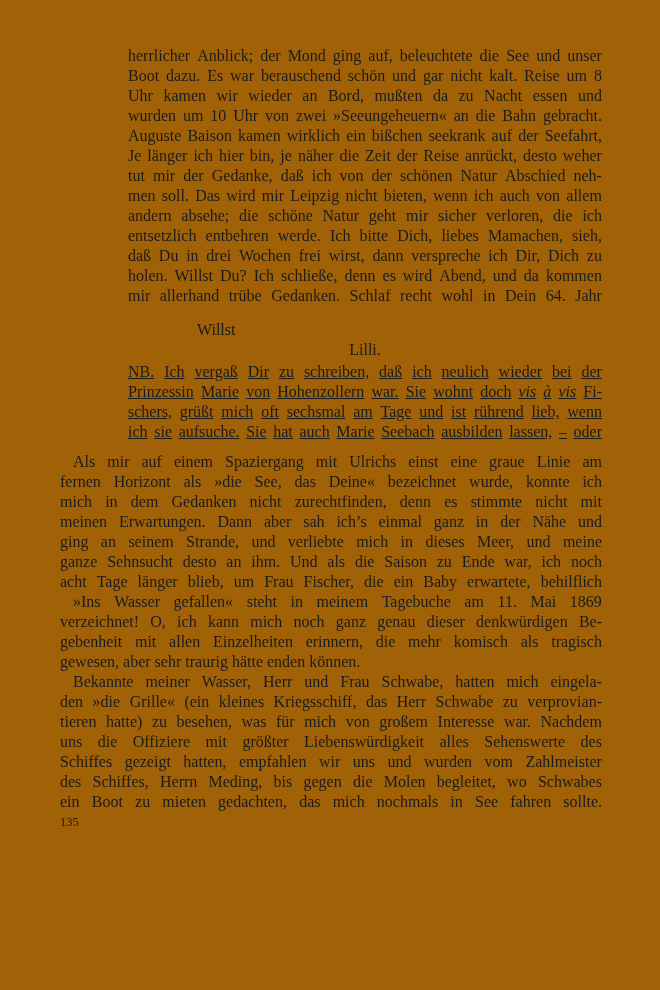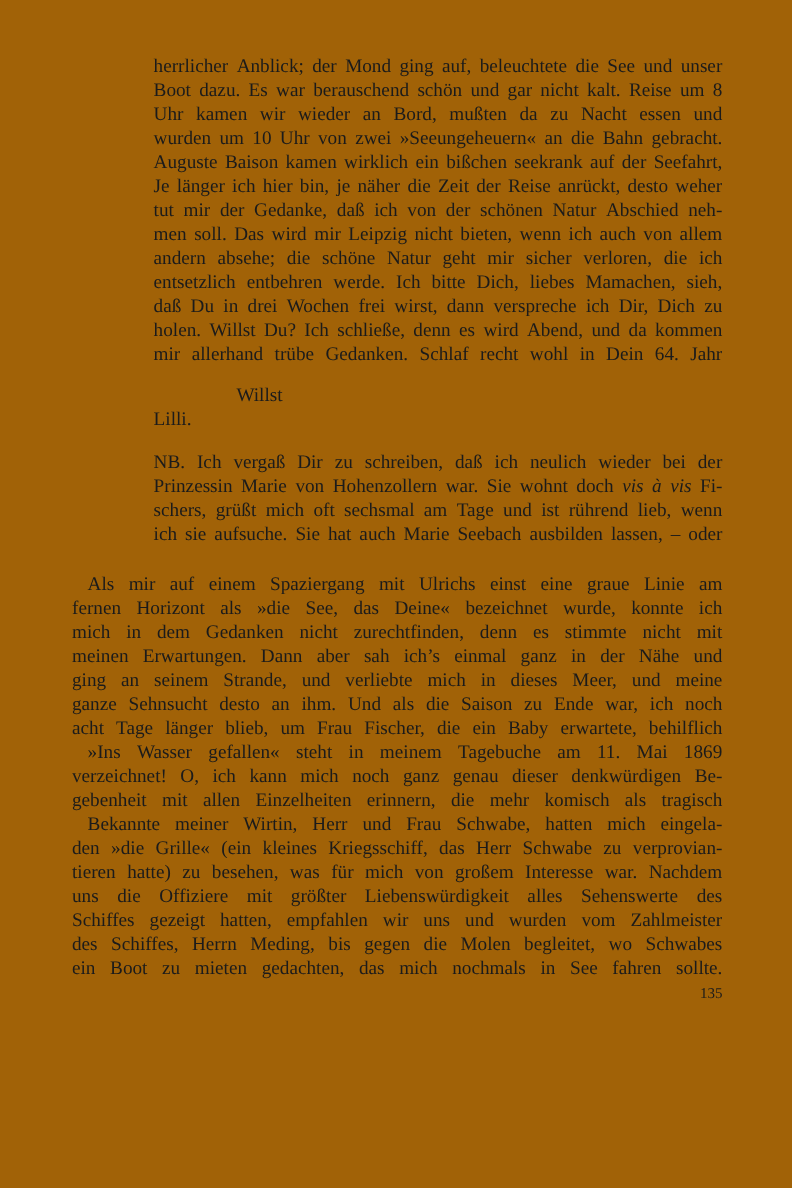--- a/index.html
+++ b/index.html
@@ -17,25 +17,25 @@
     padding: 46px 58px 0 60px;
   }
   .letter-block { margin-left: 68px; }
   .par { }
   .line { height: 20px; line-height: 20px; white-space: nowrap; }
   .line.just { display: flex; justify-content: space-between; white-space: normal; }
   .line.indent { padding-left: 13px; }
   .word { white-space: pre; }
   .it { font-style: italic; }
   .signoff { padding-left: 69px; margin-top: 14px; height: 20px; }
-  .signature { text-align: left; height: 20px; }
-  .nb { margin-top: 16px; }
-  .narrative-block { margin-top: 22px; }
+  .signature { text-align: center; height: 20px; }
+  .nb { margin-top: 2px; text-decoration: underline; }
+  .narrative-block { margin-top: 10px; }
   .page-number {
-    text-align: right;
+    text-align: left;
     font-size: 12.5px;
     line-height: 16px;
     margin-top: 2px;
   }
 </style>
 </head>
 <body>
 
 <div class="page">
 
@@ -417,26 +417,27 @@
           <span class="word">mit</span>
           <span class="word">allen</span>
           <span class="word">Einzelheiten</span>
           <span class="word">erinnern,</span>
           <span class="word">die</span>
           <span class="word">mehr</span>
           <span class="word">komisch</span>
           <span class="word">als</span>
           <span class="word">tragisch</span>
         </div>
+        <div class="line last"><span>gewesen, aber sehr traurig hätte enden können.</span></div>
       </div>
     <div class="par indent-first justify-last">
         <div class="line indent just">
           <span class="word">Bekannte</span>
           <span class="word">meiner</span>
-          <span class="word">Wirtin,</span>
+          <span class="word">Wasser,</span>
           <span class="word">Herr</span>
           <span class="word">und</span>
           <span class="word">Frau</span>
           <span class="word">Schwabe,</span>
           <span class="word">hatten</span>
           <span class="word">mich</span>
           <span class="word">eingela-</span>
         </div>
         <div class="line just">
           <span class="word">den</span>

